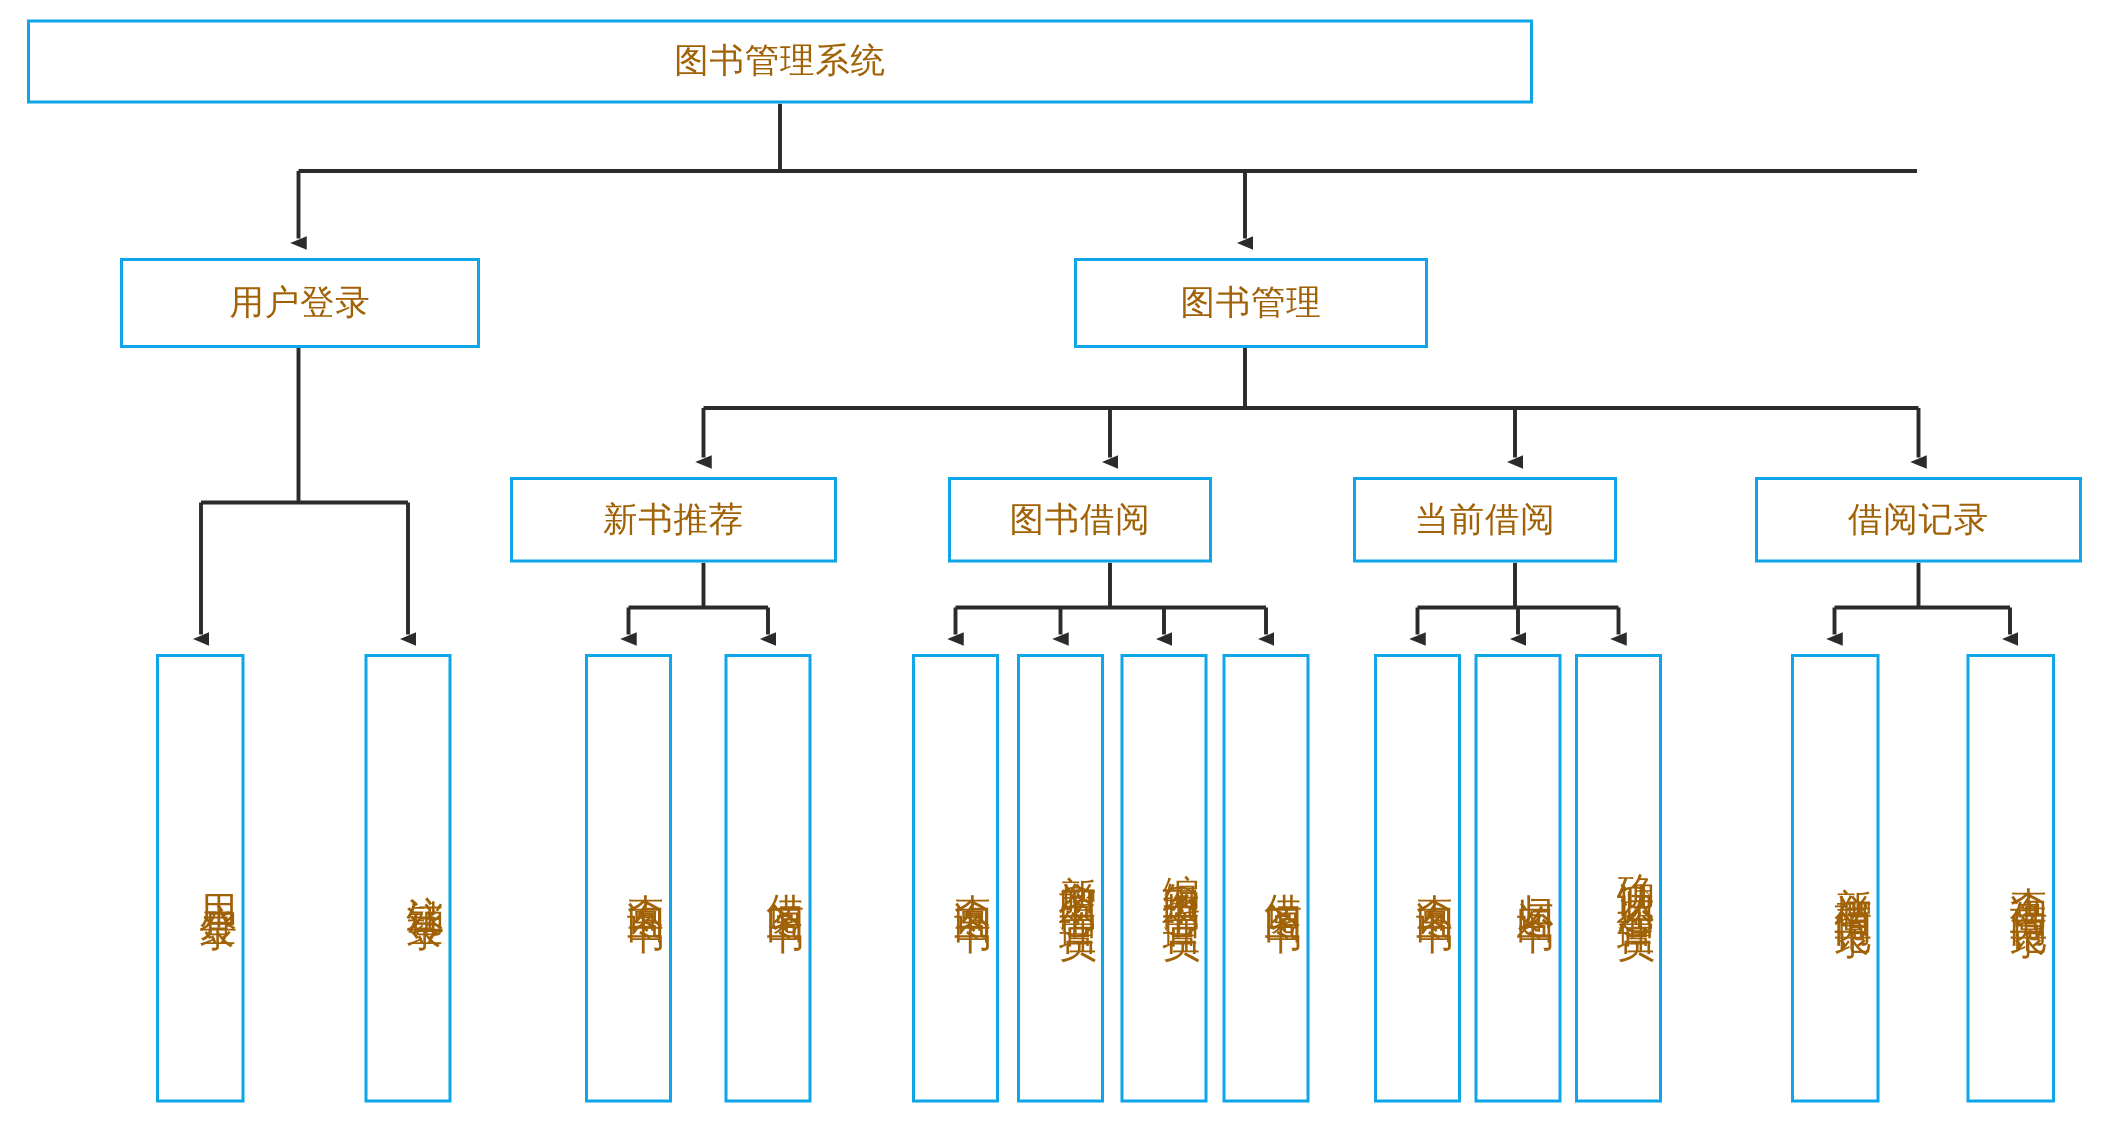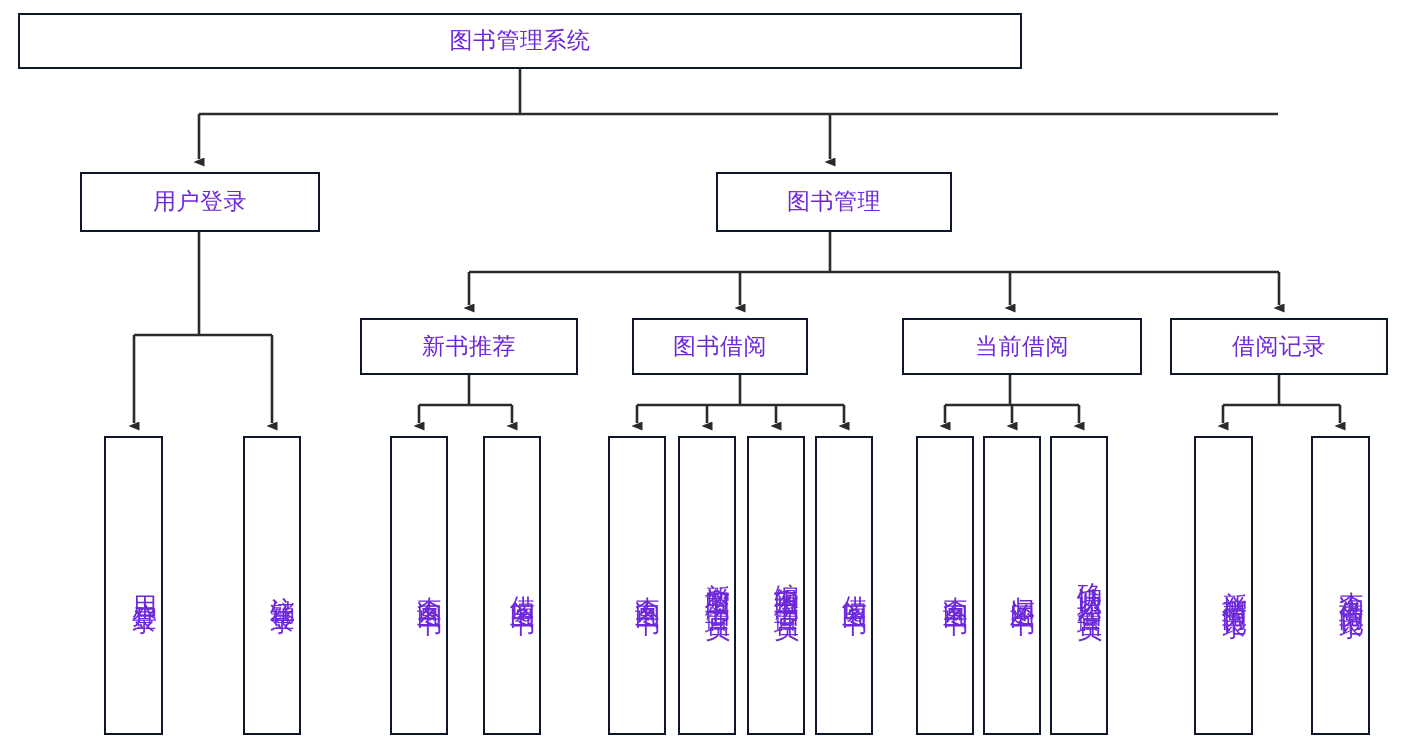--- a/index.html
+++ b/index.html
@@ -20,23 +20,23 @@
   #edges {
     position: absolute;
     left: 0;
     top: 0;
     width: 1405px;
     height: 747px;
   }
   .node {
     position: absolute;
     box-sizing: border-box;
-    border: 2px solid #0f172a;
+    border: 2px solid #0ea5e9;
     background: #ffffff;
-    color: #6d28d9;
+    color: #a16207;
     display: flex;
     align-items: center;
     justify-content: center;
     text-align: center;
     z-index: 2;
   }
   .node.horiz {
     font-size: 23px;
     line-height: 1.1;
     letter-spacing: 0.5px;
@@ -126,27 +126,27 @@
     <span>图书管理系统</span>
   </div>
 
   <div class="node horiz" style="left: 80px; top: 172px; width: 240px; height: 60px;">
     <span>用户登录</span>
   </div>
   <div class="node horiz" style="left: 716px; top: 172px; width: 236px; height: 60px;">
     <span>图书管理</span>
   </div>
 
-  <div class="node horiz" style="left: 360px; top: 318px; width: 218px; height: 57px; font-family: Liberation Serif, serif;">
+  <div class="node horiz" style="left: 340px; top: 318px; width: 218px; height: 57px; font-family: Liberation Serif, serif;">
     <span>新书推荐</span>
   </div>
   <div class="node horiz" style="left: 632px; top: 318px; width: 176px; height: 57px;">
     <span>图书借阅</span>
   </div>
-  <div class="node horiz" style="left: 902px; top: 318px; width: 240px; height: 57px; text-align: right;">
+  <div class="node horiz" style="left: 902px; top: 318px; width: 176px; height: 57px; text-align: right;">
     <span>当前借阅</span>
   </div>
   <div class="node horiz" style="left: 1170px; top: 318px; width: 218px; height: 57px;">
     <span>借阅记录</span>
   </div>
 
   <div class="node vert" style="left: 104px; top: 436px; width: 59px; height: 299px;">
     <span>用户登录</span>
   </div>
   <div class="node vert" style="left: 243px; top: 436px; width: 58px; height: 299px;">

